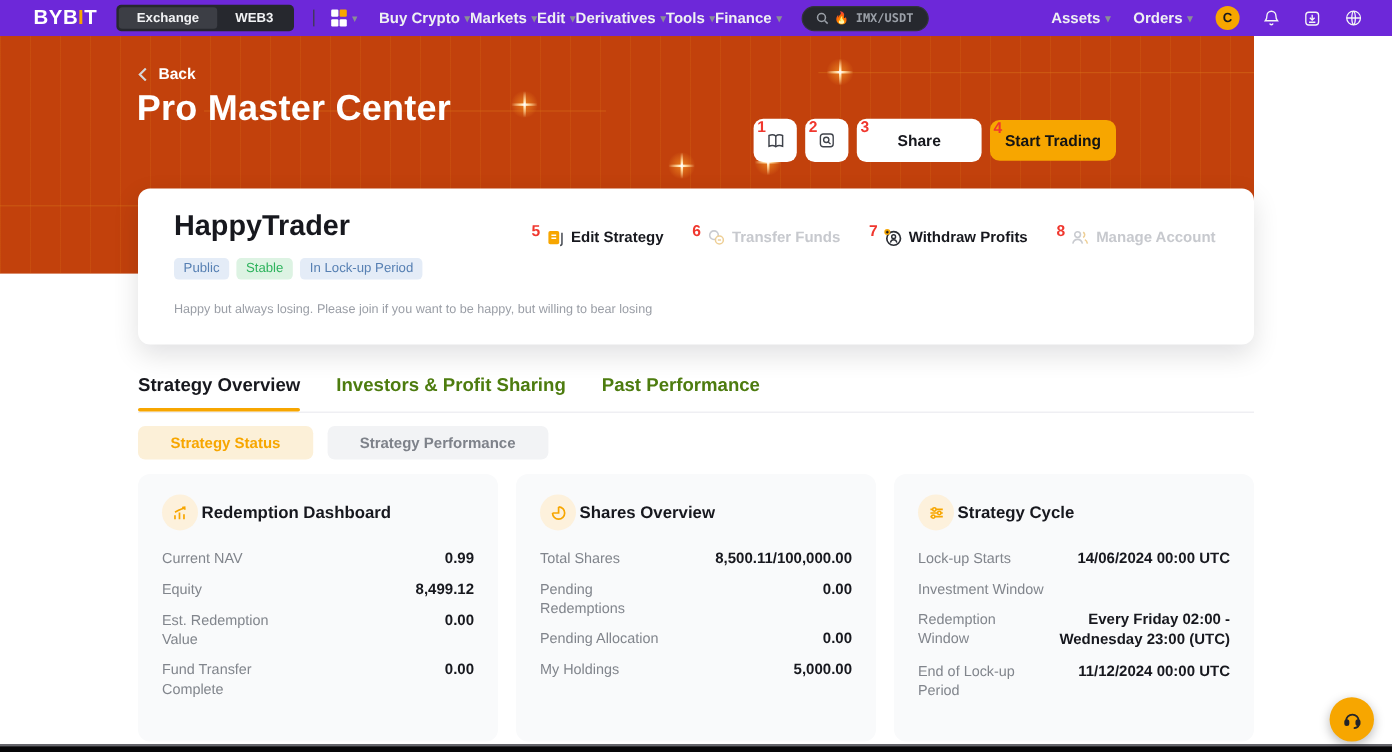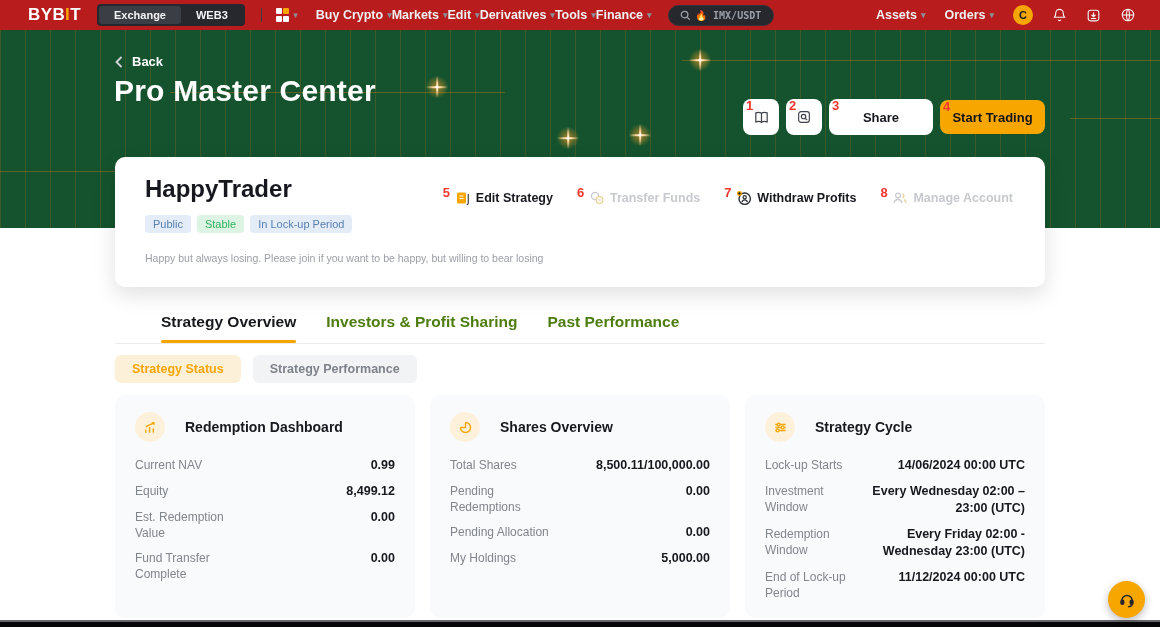--- a/index.html
+++ b/index.html
@@ -5,21 +5,21 @@
   * { margin:0; padding:0; box-sizing:border-box; }
   html,body { width:1160px; height:627px; }
   body {
     position:relative; overflow:hidden; background:#fff;
     font-family:"Liberation Sans", sans-serif;
   }
 
   
   .navbar {
     position:absolute; left:0; top:0; width:1160px; height:30px;
-    background:#b91c1c; display:flex; align-items:center;
+    background:#6d28d9; display:flex; align-items:center;
     padding:0 24px 0 28px; z-index:30;
   }
   .logo { font-size:17px; font-weight:800; color:#fff; letter-spacing:.4px; white-space:nowrap; }
   .logo .accent { color:#f7a600; }
   .mode-toggle { display:flex; background:#26282e; border-radius:4px; padding:2px; margin-left:16px; }
   .mode-opt { font-size:11px; font-weight:700; color:#f2f3f5; padding:3px 15px; border-radius:3px; cursor:pointer; white-space:nowrap; }
   .mode-opt.active { background:#3c3e45; }
   .nav-divider { width:1px; height:14px; background:#3a3c42; margin:0 14px 0 16px; }
   .apps-btn { display:flex; align-items:center; cursor:pointer; }
   .apps-icon { display:grid; grid-template-columns:6px 6px; grid-template-rows:6px 6px; gap:1.5px; }
@@ -33,21 +33,21 @@
     background:#26282e; border:1px solid #32343b; border-radius:11px;
     height:21px; padding:0 11px; min-width:106px; cursor:pointer;
   }
   .search-text { font-family:"DejaVu Sans Mono", monospace; font-size:10px; font-weight:700; color:#9ba0a8; }
   .flame { font-size:10px; }
   .nav-right { margin-left:auto; display:flex; align-items:center; gap:19px; }
   .avatar { width:20px; height:20px; border-radius:50%; background:#f7a600; color:#17181e; font-weight:800; font-size:11px; display:flex; align-items:center; justify-content:center; cursor:pointer; }
   .nav-svg { display:flex; align-items:center; cursor:pointer; }
 
   
-  .hero { position:absolute; left:0; top:30px; width:1160px; height:198px; background:#14532d; overflow:hidden; }
+  .hero { position:absolute; left:0; top:30px; width:1045px; height:198px; background:#c2410c; overflow:hidden; }
   .hero-pattern { position:absolute; inset:0;
     background:repeating-linear-gradient(90deg, rgba(222,124,26,.20) 0 1px, transparent 1px 25px); }
   .hl { position:absolute; height:1px; background:rgba(222,124,26,.38); }
   .sparkle { position:absolute; width:26px; height:26px;
     background:radial-gradient(circle, rgba(255,160,40,.65) 0%, rgba(255,140,0,0) 62%); }
   .sparkle::before { content:""; position:absolute; left:50%; top:6%; bottom:6%; width:1.6px;
     transform:translateX(-50%);
     background:linear-gradient(to bottom, transparent, #ffd9a0 35%, #fff 50%, #ffd9a0 65%, transparent); }
   .sparkle::after { content:""; position:absolute; top:50%; left:6%; right:6%; height:1.6px;
     transform:translateY(-50%);
@@ -81,34 +81,34 @@
   .p-action { display:flex; align-items:center; gap:5px; font-size:12.5px; font-weight:700;
     color:#17181e; position:relative; padding-left:9px; cursor:pointer; white-space:nowrap; }
   .p-action.disabled { color:#c7c9ce; }
   .p-action .mark { top:-4px; left:-3px; }
   .description { position:absolute; left:30px; top:95px; font-size:10.5px; color:#9a9ea6; }
 
   
   .tabs { position:absolute; left:115px; top:313px; width:930px; display:flex; gap:30px;
     padding-bottom:12px; border-bottom:1px solid #ececf0; }
   .tab { font-size:15.5px; font-weight:700; color:#4d7c0f; position:relative; cursor:pointer; white-space:nowrap; }
-  .tab.active { color:#17181e;margin-left:46px; }
+  .tab.active { color:#17181e; }
   .tab.active::after { content:""; position:absolute; left:0; right:0; bottom:-12px; height:3px;
     background:#f7a600; border-radius:2px; }
 
   .subtabs { position:absolute; left:115px; top:355px; display:flex; gap:12px; }
-  .pill { height:28px; display:flex; align-items:center; padding:0 17px; border-radius:6px;
+  .pill { height:28px; display:flex; align-items:center; padding:0 27px; border-radius:6px;
     font-size:12.5px; font-weight:700; cursor:pointer; white-space:nowrap; }
   .pill.active { background:#fcf0d8; color:#f7a600; }
   .pill.inactive { background:#f2f3f5; color:#7e828a; }
 
   
   .cards { position:absolute; left:115px; top:395px; display:flex; gap:15px; }
   .card { width:300px; height:223px; background:#f9fafb; border-radius:10px; padding:17px 20px; }
-  .card-head { display:flex; align-items:center; gap:20px; margin-bottom:15px; }
+  .card-head { display:flex; align-items:center; gap:3px; margin-bottom:15px; }
   .icon-circle { width:30px; height:30px; border-radius:50%; background:#fdf1dc;
     display:flex; align-items:center; justify-content:center; flex:0 0 auto; }
   .card-title { font-size:14px; font-weight:700; color:#17181e; }
   .rows { display:flex; flex-direction:column; gap:9px; }
   .row { display:flex; justify-content:space-between; align-items:flex-start; }
   .row-label { font-size:12px; color:#81858c; line-height:16px; max-width:118px; }
   .row-value { font-size:12.5px; font-weight:700; color:#17181e; line-height:17px;
     text-align:right; max-width:180px; }
 
   
@@ -391,21 +391,20 @@
       </span>
       <span class="card-title">Strategy Cycle</span>
     </div>
     <div class="rows">
       <div class="row">
           <span class="row-label">Lock-up Starts</span>
           <span class="row-value">14/06/2024 00:00 UTC</span>
         </div>
       <div class="row">
           <span class="row-label">Investment Window</span>
-          <span class="row-value">Every Wednesday 02:00 – 23:00 (UTC)</span>
         </div>
       <div class="row">
           <span class="row-label">Redemption Window</span>
           <span class="row-value">Every Friday 02:00 - Wednesday 23:00 (UTC)</span>
         </div>
       <div class="row">
           <span class="row-label">End of Lock-up Period</span>
           <span class="row-value">11/12/2024 00:00 UTC</span>
         </div>
     </div>

